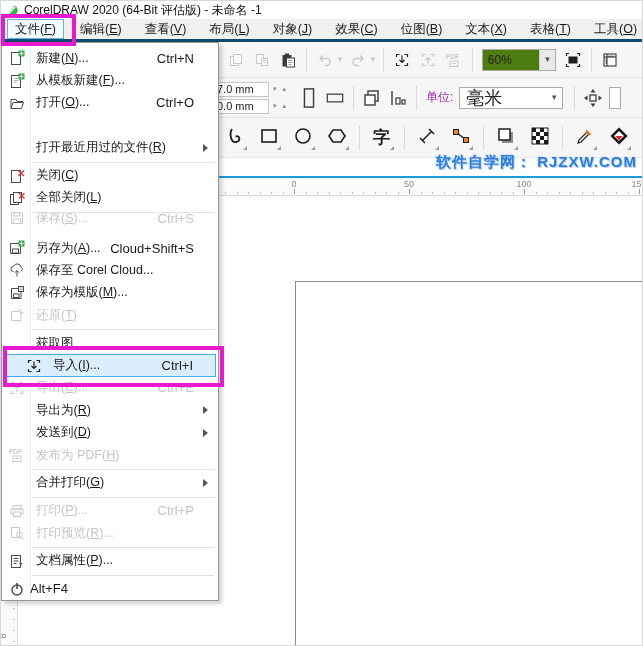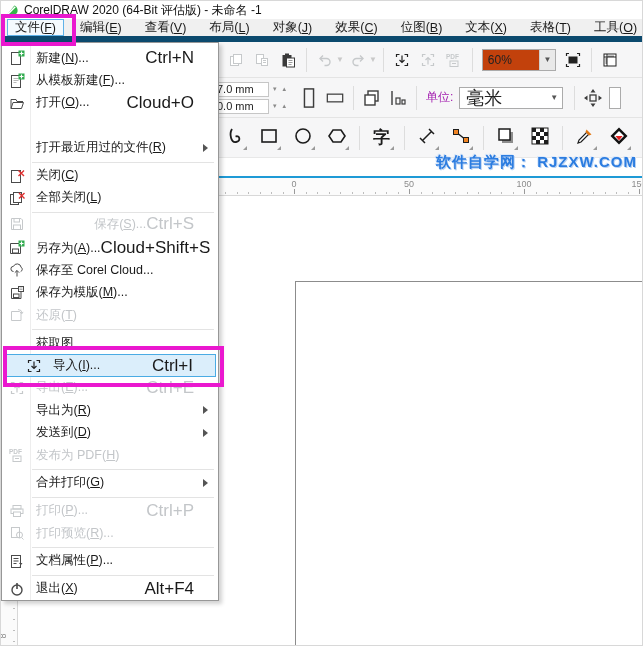--- a/index.html
+++ b/index.html
@@ -9,39 +9,39 @@
          border:1px solid #d8d8d8; }
 
   
   .titlebar { position:absolute; left:0; top:0; width:548px; height:18px; background:#fff;
               display:flex; align-items:center; }
   .app-logo { width:15px; height:14px; margin:1px 4px 0 4px; }
   .title-text { font-size:12px; color:#111; white-space:nowrap; }
 
   
   .menubar { position:absolute; left:0; top:18px; width:643px; height:23px; background:#f0f0f0;
-             display:flex; align-items:stretch; padding-left:6px; border-bottom:6px solid #0c4a6e; }
+             display:flex; align-items:stretch; padding-left:6px; border-bottom:3px solid #0c4a6e; }
   .mb-item { font-size:12.5px; color:#1a1a1a; padding:0 7px; display:flex; align-items:center;
              margin-right:9px; white-space:nowrap; }
   .mb-item.active { background:#f4fafe; border:1px solid #5fb2e8; }
   .mb-item u { text-decoration:underline; }
 
   
   .stdbar { position:absolute; left:0; top:41px; width:643px; height:36px; background:#f6f6f7;
             border-bottom:1px solid #e4e4e4; display:flex; align-items:center; padding-left:222px; }
   .propbar { position:absolute; left:0; top:77px; width:643px; height:40px; background:#f6f6f7;
              border-bottom:1px solid #e4e4e4; display:flex; align-items:center; padding-left:212px; }
   .toolbox { position:absolute; left:0; top:117px; width:643px; height:40px; background:#f6f6f7;
              border-bottom:1px solid #e8e8e8; display:flex; align-items:center; padding-left:210px; }
   .tbtn { width:22px; height:22px; display:flex; align-items:center; justify-content:center;
           margin:0 2px; position:relative; flex:0 0 auto; }
   .tbtn svg { display:block; }
   .tsep { width:1px; height:24px; background:#dddddd; margin:0 5px; flex:0 0 auto; }
   .drop-arrow { font-size:8px; color:#c9c9c9; margin:0 1px 0 -2px; }
-  .zoom-combo { width:74px; height:22px; background:#c2410c; border:1px solid #ababab; display:flex;
+  .zoom-combo { width:74px; height:22px; background:#4d7c0f; border:1px solid #ababab; display:flex;
                 align-items:center; margin:0 4px; flex:0 0 auto; }
   .zoom-combo .val { flex:1; font-size:12px; color:#222; padding-left:5px; }
   .zoom-combo .btn { width:16px; height:100%; background:#e9e9e9; border-left:1px solid #cfcfcf;
                      font-size:8px; color:#555; display:flex; align-items:center; justify-content:center; }
 
   
   .pfields { display:flex; flex-direction:column; justify-content:center; gap:2px; margin-right:8px; }
   .pfrow { display:flex; align-items:center; }
   .pfield { width:56px; height:15px; background:#fff; border:1px solid #c6c6c6; font-size:11px;
             color:#222; padding:0 3px; line-height:13px; }
@@ -83,21 +83,21 @@
   .page-top { position:absolute; left:294px; top:280px; width:349px; height:1px; background:#8c8c8c; }
   .page-left { position:absolute; left:294px; top:280px; width:1px; height:366px; background:#8c8c8c; }
 
   
   .menu-panel { position:absolute; left:0; top:41px; width:218px; height:559px; background:#fff;
                 border:1px solid #979797; box-shadow:3px 3px 4px rgba(0,0,0,.18); z-index:40; }
   .gutter-line { position:absolute; left:28px; top:0; bottom:0; width:1px; background:#ededed; }
   .mrow { position:absolute; left:2px; width:212px; height:22.4px; display:flex; align-items:center; }
   .mrow .micon { width:26px; display:flex; align-items:center; justify-content:center; flex:0 0 26px; }
   .mrow .mlabel { font-size:12.5px; color:#1a1a1a; margin-left:6px; white-space:nowrap; flex:1; }
-  .mrow .mshort { font-size:17px; color:#1a1a1a; margin-right:22px; white-space:nowrap; }
+  .mrow .mshort { font-size:13px; color:#1a1a1a; margin-right:22px; white-space:nowrap; }
   .mrow.disabled .mlabel, .mrow.disabled .mshort { color:#c3c6c9; }
   .mrow .subarrow { position:absolute; right:8px; top:50%; margin-top:-4px; width:0; height:0;
                     border-top:4px solid transparent; border-bottom:4px solid transparent;
                     border-left:5px solid #555; }
   .mrow.highlighted { background:#dbeefb; border:1px solid #4aabe4;padding-left:16px; }
   .msep { position:absolute; left:30px; width:182px; height:1px; background:#e3e3e3; }
   .mlabel u { text-decoration:underline; }
 
   
   .anno { position:absolute; border:4px solid #ea18cf; z-index:60; pointer-events:none; }
@@ -441,21 +441,21 @@
         <span class="mlabel">从模板新建(<u>F</u>)...</span>
       </div>
       <div class="mrow" style="top: 48.8px;">
         <span class="micon">
           <svg width="16" height="16" viewBox="0 0 16 16">
             <path d="M2 4.5h5l1 2h6" fill="none" stroke="#4a4a4a"></path>
             <path d="M2 4.5v9h10.5l2-6H4l-2 6" fill="#fff" stroke="#4a4a4a"></path>
           </svg>
         </span>
         <span class="mlabel">打开(<u>O</u>)...</span>
-        <span class="mshort">Cloud+O</span>
+        <span class="mshort">Ctrl+O</span>
       </div>
       <div class="mrow" style="top: 93.6px;">
         <span class="micon"></span>
         <span class="mlabel">打开最近用过的文件(<u>R</u>)</span>
         <span class="subarrow"></span>
       </div>
       <div class="msep" style="top: 118.5px;"></div>
       <div class="mrow" style="top: 121.4px;">
         <span class="micon">
           <svg width="16" height="16" viewBox="0 0 16 16">
@@ -469,21 +469,21 @@
         <span class="micon">
           <svg width="16" height="16" viewBox="0 0 16 16">
             <rect x="1.5" y="4.5" width="8" height="10" fill="#fff" stroke="#4a4a4a"></rect>
             <rect x="4.5" y="2.5" width="8" height="10" fill="#fff" stroke="#4a4a4a"></rect>
             <path d="M10 3l5.5 5.5M15.5 3L10 8.5" stroke="#e03030" stroke-width="1.4"></path>
           </svg>
         </span>
         <span class="mlabel">全部关闭(<u>L</u>)</span>
       </div>
       <div class="msep" style="top: 168.7px;"></div>
-      <div class="mrow disabled" style="top: 170px; text-align: right;">
+      <div class="mrow disabled" style="top: 164px;">
         <span class="micon">
           <svg width="16" height="16" viewBox="0 0 16 16">
             <path d="M2.5 2.5h9.5l1.5 1.5v9.5H2.5z" fill="#fff" stroke="#c6c9cb"></path>
             <rect x="4.5" y="9" width="7" height="4.5" fill="none" stroke="#c6c9cb"></rect>
             <rect x="5" y="2.5" width="5.5" height="3.5" fill="none" stroke="#c6c9cb"></rect>
           </svg>
         </span>
         <span class="mlabel">保存(<u>S</u>)...</span>
         <span class="mshort">Ctrl+S</span>
       </div>
@@ -613,21 +613,20 @@
         <span class="mlabel">文档属性(<u>P</u>)...</span>
       </div>
       <div class="msep" style="top: 531.7px;"></div>
       <div class="mrow" style="top: 534.6px;">
         <span class="micon">
           <svg width="16" height="16" viewBox="0 0 16 16">
             <circle cx="8" cy="9" r="5" fill="none" stroke="#4a4a4a" stroke-width="1.4"></circle>
             <path d="M8 2v6" stroke="#4a4a4a" stroke-width="1.6"></path>
           </svg>
         </span>
-        <span class="mlabel">退出(<u>X</u>)</span>
         <span class="mshort">Alt+F4</span>
       </div>
     </div>
 
   <div class="anno anno-file"></div>
   <div class="anno anno-import"></div>
 
 </div>
 
 </body></html>

